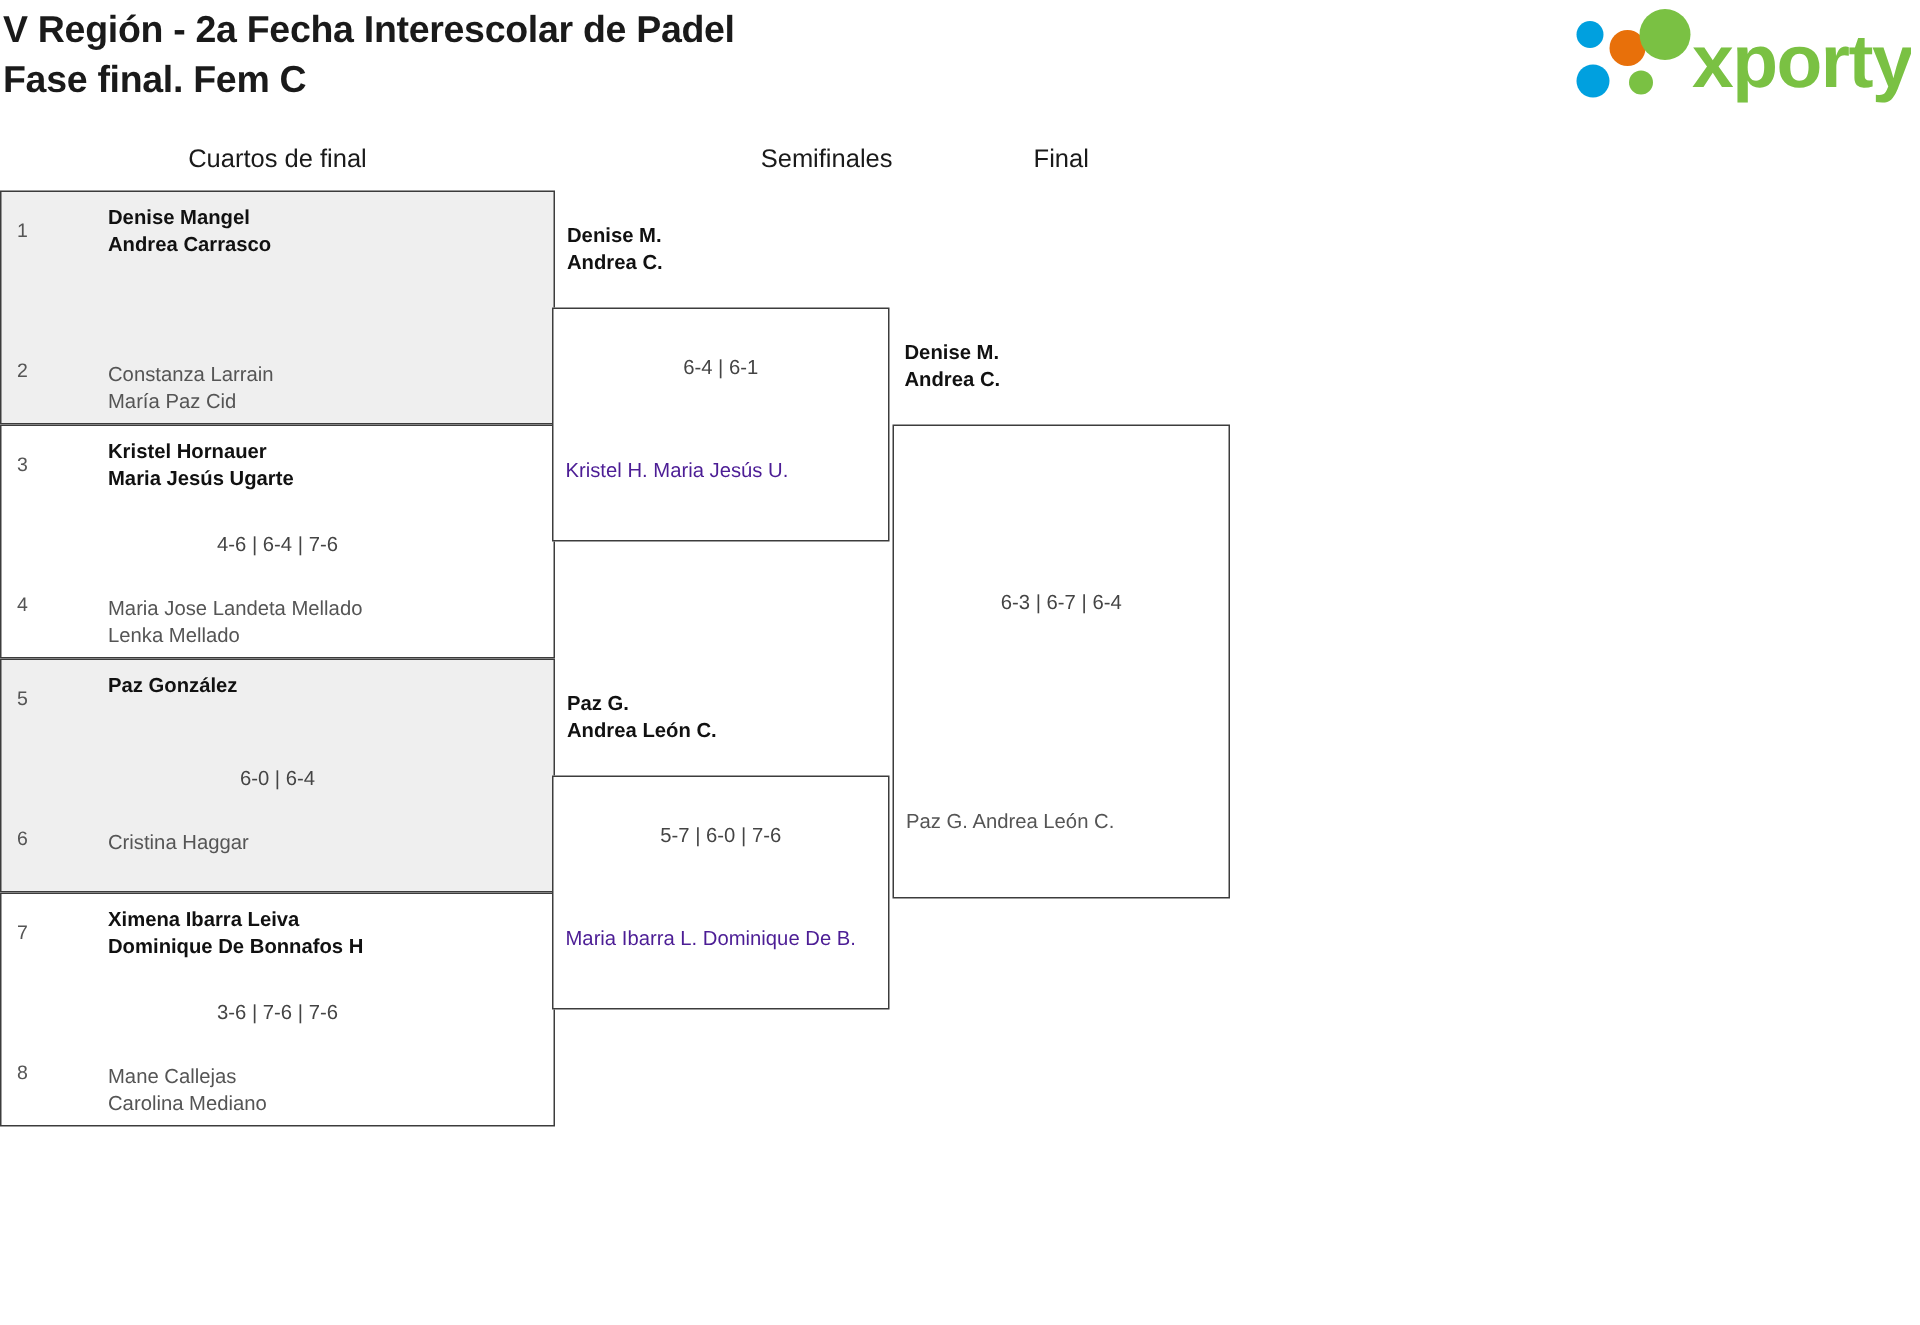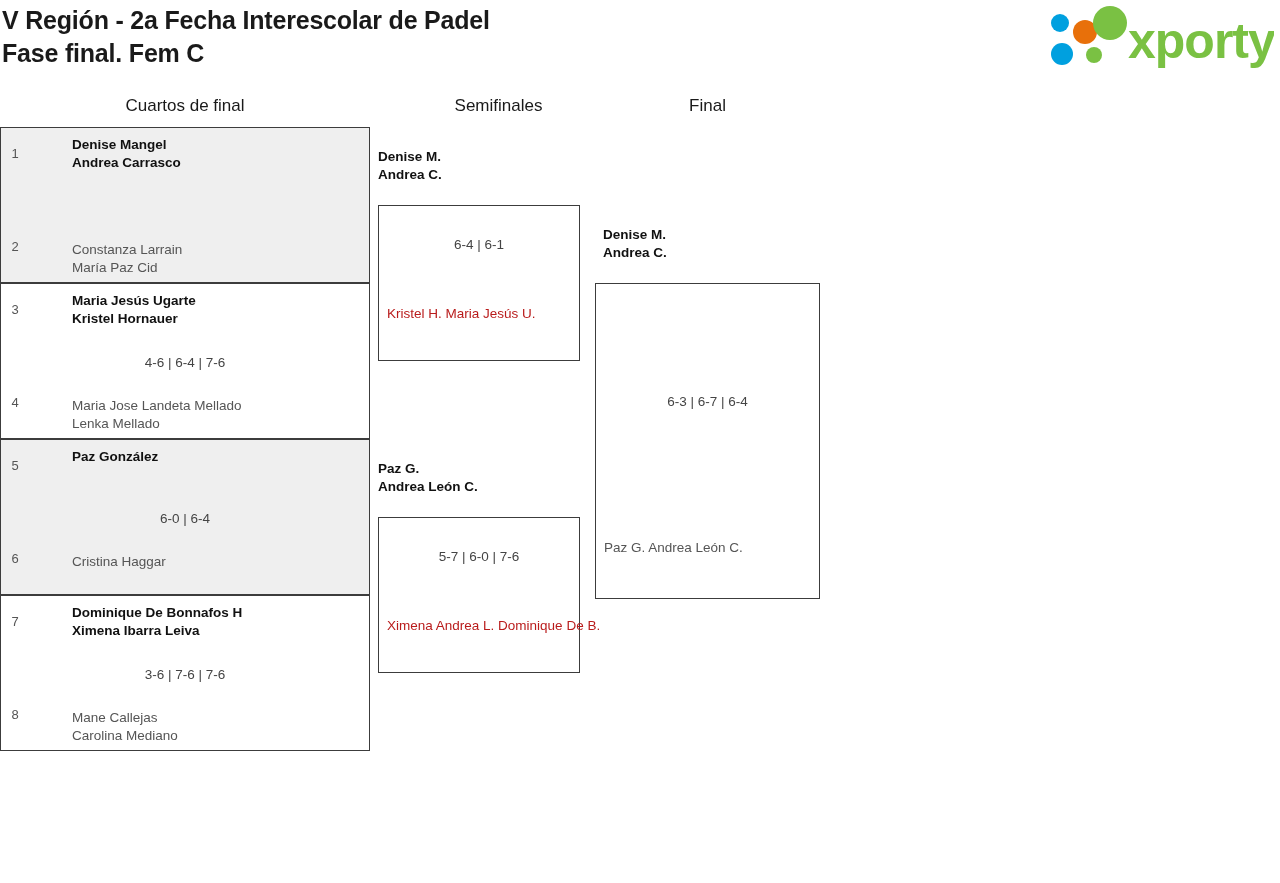--- a/index.html
+++ b/index.html
@@ -26,21 +26,21 @@
   #logo{position:absolute;right:6px;top:6px;width:230px;height:64px;}
   #logo svg{display:block;}
 
   
   .colhead{
     position:absolute;top:96px;
     font-size:17px;color:#1a1a1a;font-weight:400;
     text-align:center;white-space:nowrap;
   }
   #head-qf{left:0;width:370px;}
-  #head-sf{left:386px;width:225px;}
+  #head-sf{left:370px;width:225px;text-align:right;}
   #head-f {left:595px;width:225px;}
 
   
   .box{
     position:absolute;
     border:1px solid #3c3c3c;
     box-sizing:border-box;
     background:#ffffff;
   }
   .box.shaded{background:#efefef;}
@@ -73,25 +73,25 @@
 
   
   .adv{
     position:absolute;
     font-size:13.5px;line-height:18px;
     white-space:nowrap;
   }
   .adv .n{display:block;}
 
   
-  .sf{left:378px;width:202px;height:156px;}
+  .sf{left:368px;width:225px;height:156px;}
   .sf .score{top:31px;}
   .sf .inner-loser{
     position:absolute;left:8px;top:99px;
-    font-size:13.5px;line-height:18px;color:#b91c1c;white-space:nowrap;
+    font-size:13.5px;line-height:18px;color:#4c1d95;white-space:nowrap;
   }
 
   
   #final-box{left:595px;top:283px;width:225px;height:316px;}
   #final-box .score{top:110px;}
   #final-box .inner-loser{
     position:absolute;left:8px;top:255px;
     font-size:13.5px;line-height:18px;color:#555555;white-space:nowrap;
   }
 </style>
@@ -129,22 +129,22 @@
   <span class="seed bot">2</span>
   <div class="team bot loser">
     <span class="n">Constanza Larrain</span>
     <span class="n">María Paz Cid</span>
   </div>
 </div>
 
 <div class="box qf" style="top:283px;">
   <span class="seed top">3</span>
   <div class="team top winner">
+    <span class="n">Kristel Hornauer</span>
     <span class="n">Maria Jesús Ugarte</span>
-    <span class="n">Kristel Hornauer</span>
   </div>
   <div class="score">4-6 | 6-4 | 7-6</div>
   <span class="seed bot">4</span>
   <div class="team bot loser">
     <span class="n">Maria Jose Landeta Mellado</span>
     <span class="n">Lenka Mellado</span>
   </div>
 </div>
 
 <div class="box qf shaded" style="top:439px;">
@@ -155,22 +155,22 @@
   <div class="score">6-0 | 6-4</div>
   <span class="seed bot">6</span>
   <div class="team bot loser">
     <span class="n">Cristina Haggar</span>
   </div>
 </div>
 
 <div class="box qf" style="top:595px;">
   <span class="seed top">7</span>
   <div class="team top winner">
+    <span class="n">Ximena Ibarra Leiva</span>
     <span class="n">Dominique De Bonnafos H</span>
-    <span class="n">Ximena Ibarra Leiva</span>
   </div>
   <div class="score">3-6 | 7-6 | 7-6</div>
   <span class="seed bot">8</span>
   <div class="team bot loser">
     <span class="n">Mane Callejas</span>
     <span class="n">Carolina Mediano</span>
   </div>
 </div>
 
 <div class="adv winner" style="left:378px;top:148px;">
@@ -186,21 +186,21 @@
   <div class="score">6-4 | 6-1</div>
   <div class="inner-loser">
     <span class="n">Kristel H.</span>
     <span class="n">Maria Jesús U.</span>
   </div>
 </div>
 
 <div class="box sf" style="top:517px;">
   <div class="score">5-7 | 6-0 | 7-6</div>
   <div class="inner-loser">
-    <span class="n">Ximena Andrea L.</span>
+    <span class="n">Maria Ibarra L.</span>
     <span class="n">Dominique De B.</span>
   </div>
 </div>
 
 <div class="adv winner" style="left:603px;top:226px;">
   <span class="n">Denise M.</span>
   <span class="n">Andrea C.</span>
 </div>
 
 <div class="box" id="final-box">

